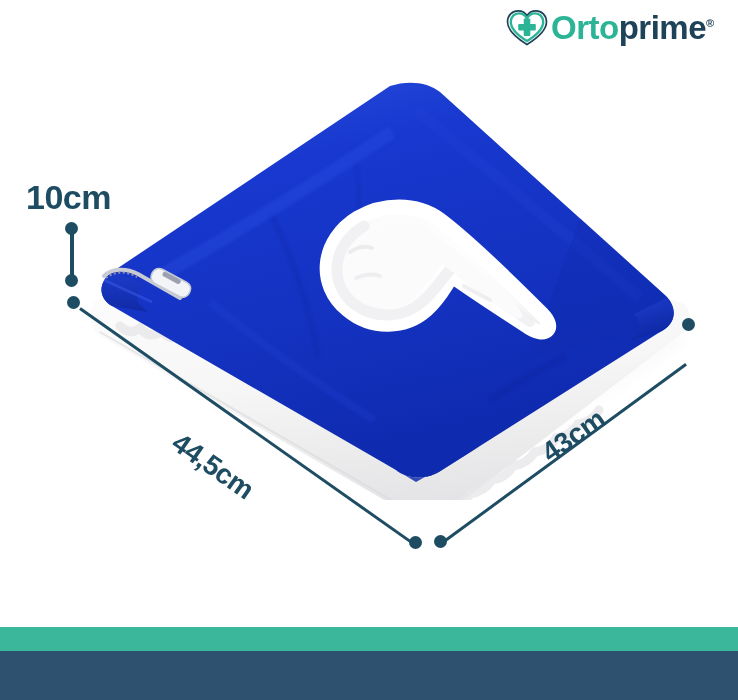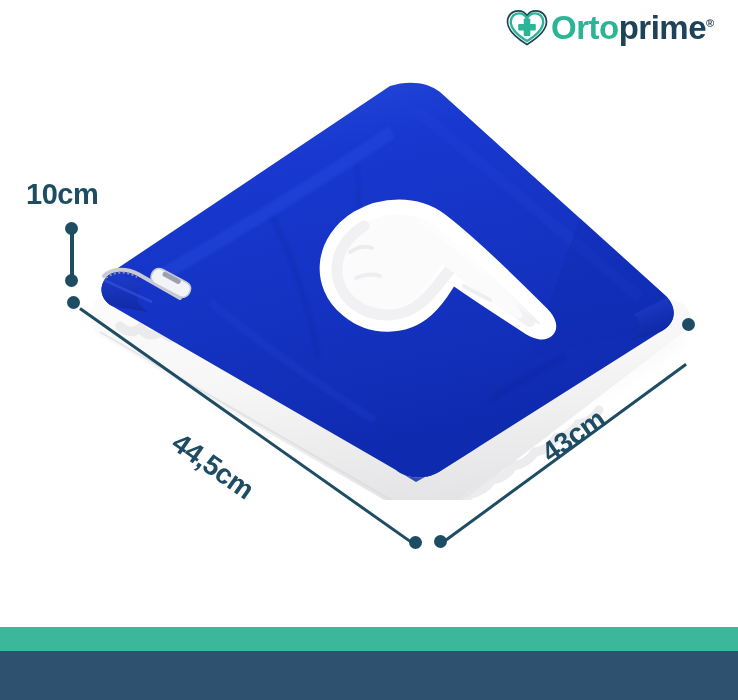--- a/index.html
+++ b/index.html
@@ -69,21 +69,21 @@
   .dim-label {
     position: absolute;
     color: #1E4D63;
     font-weight: bold;
     white-space: nowrap;
     font-family: "Liberation Sans", sans-serif;
   }
   #label-height {
     left: 26px;
     top: 178px;
-    font-size: 29px;
+    font-size: 34px;
     letter-spacing: -0.5px;
   }
   #label-length {
     left: 175px;
     top: 424px;
     font-size: 28px;
     letter-spacing: -0.5px;
     transform: rotate(35deg);
     transform-origin: 0 50%;
   }

